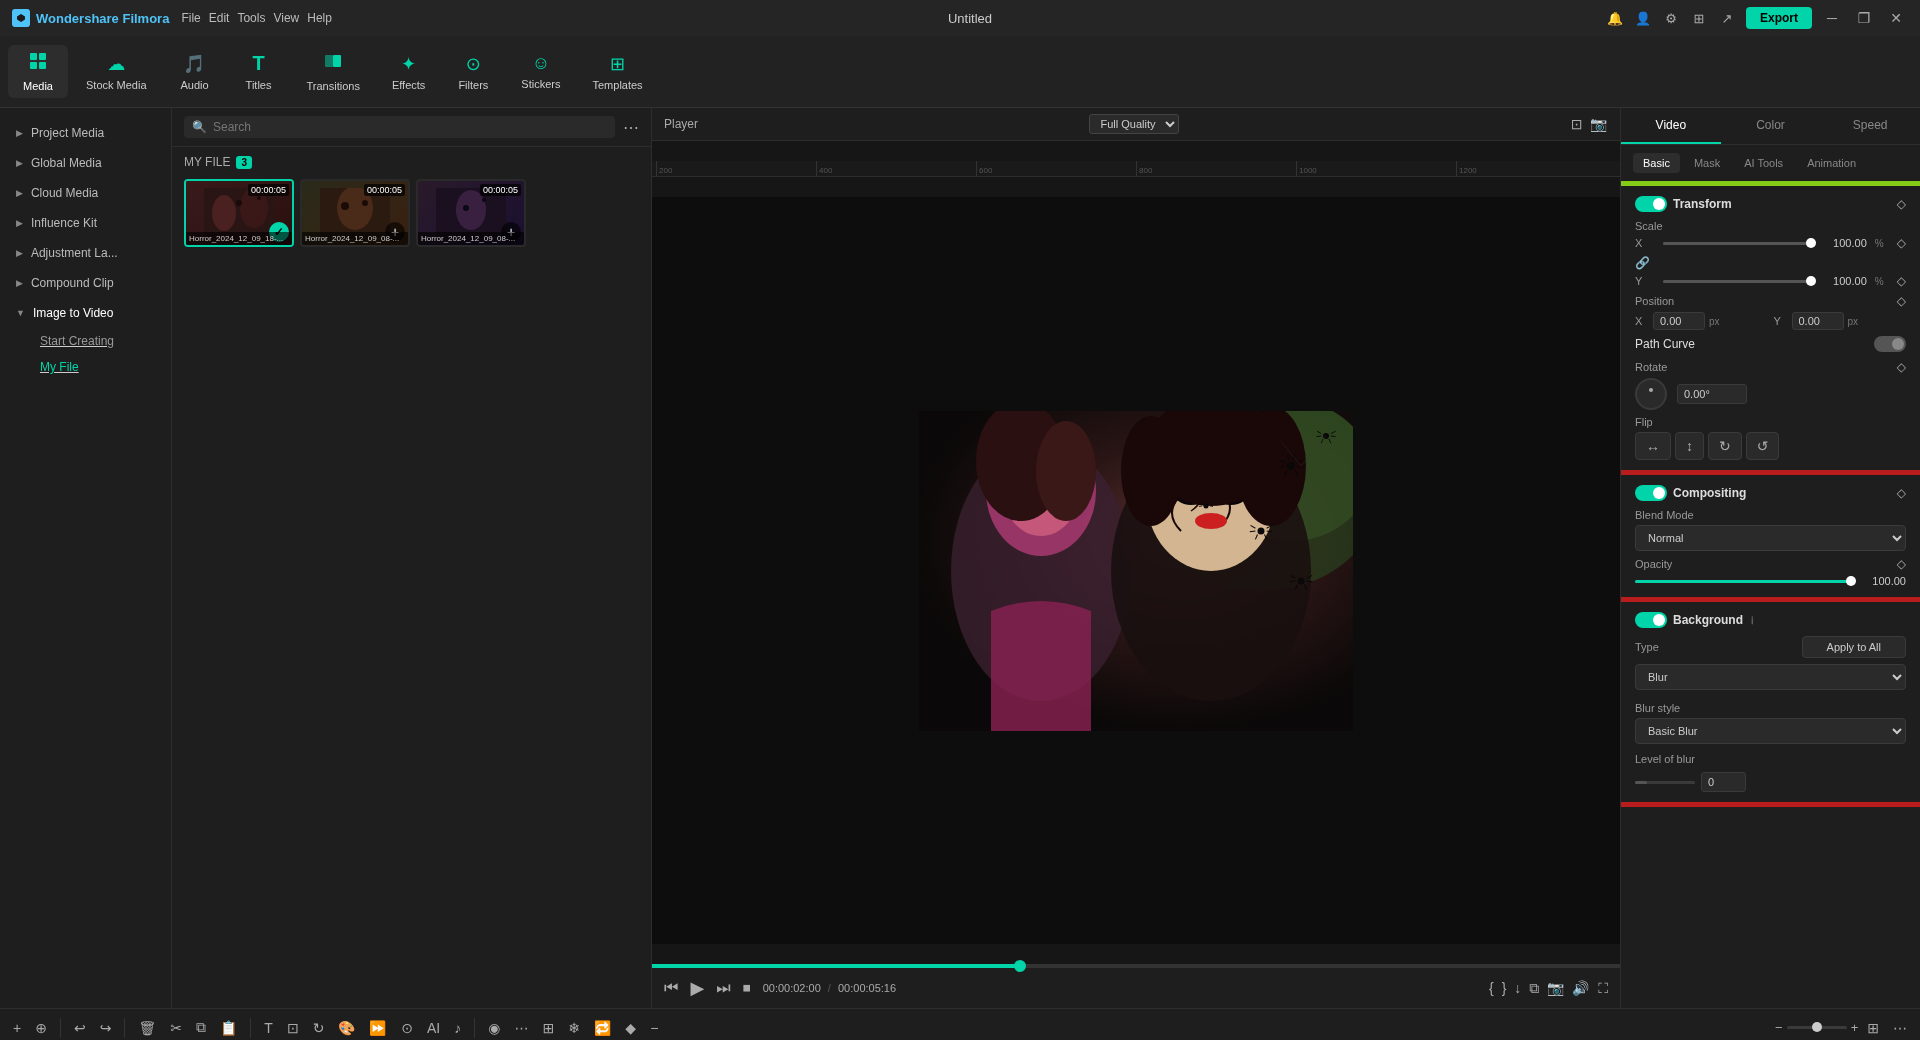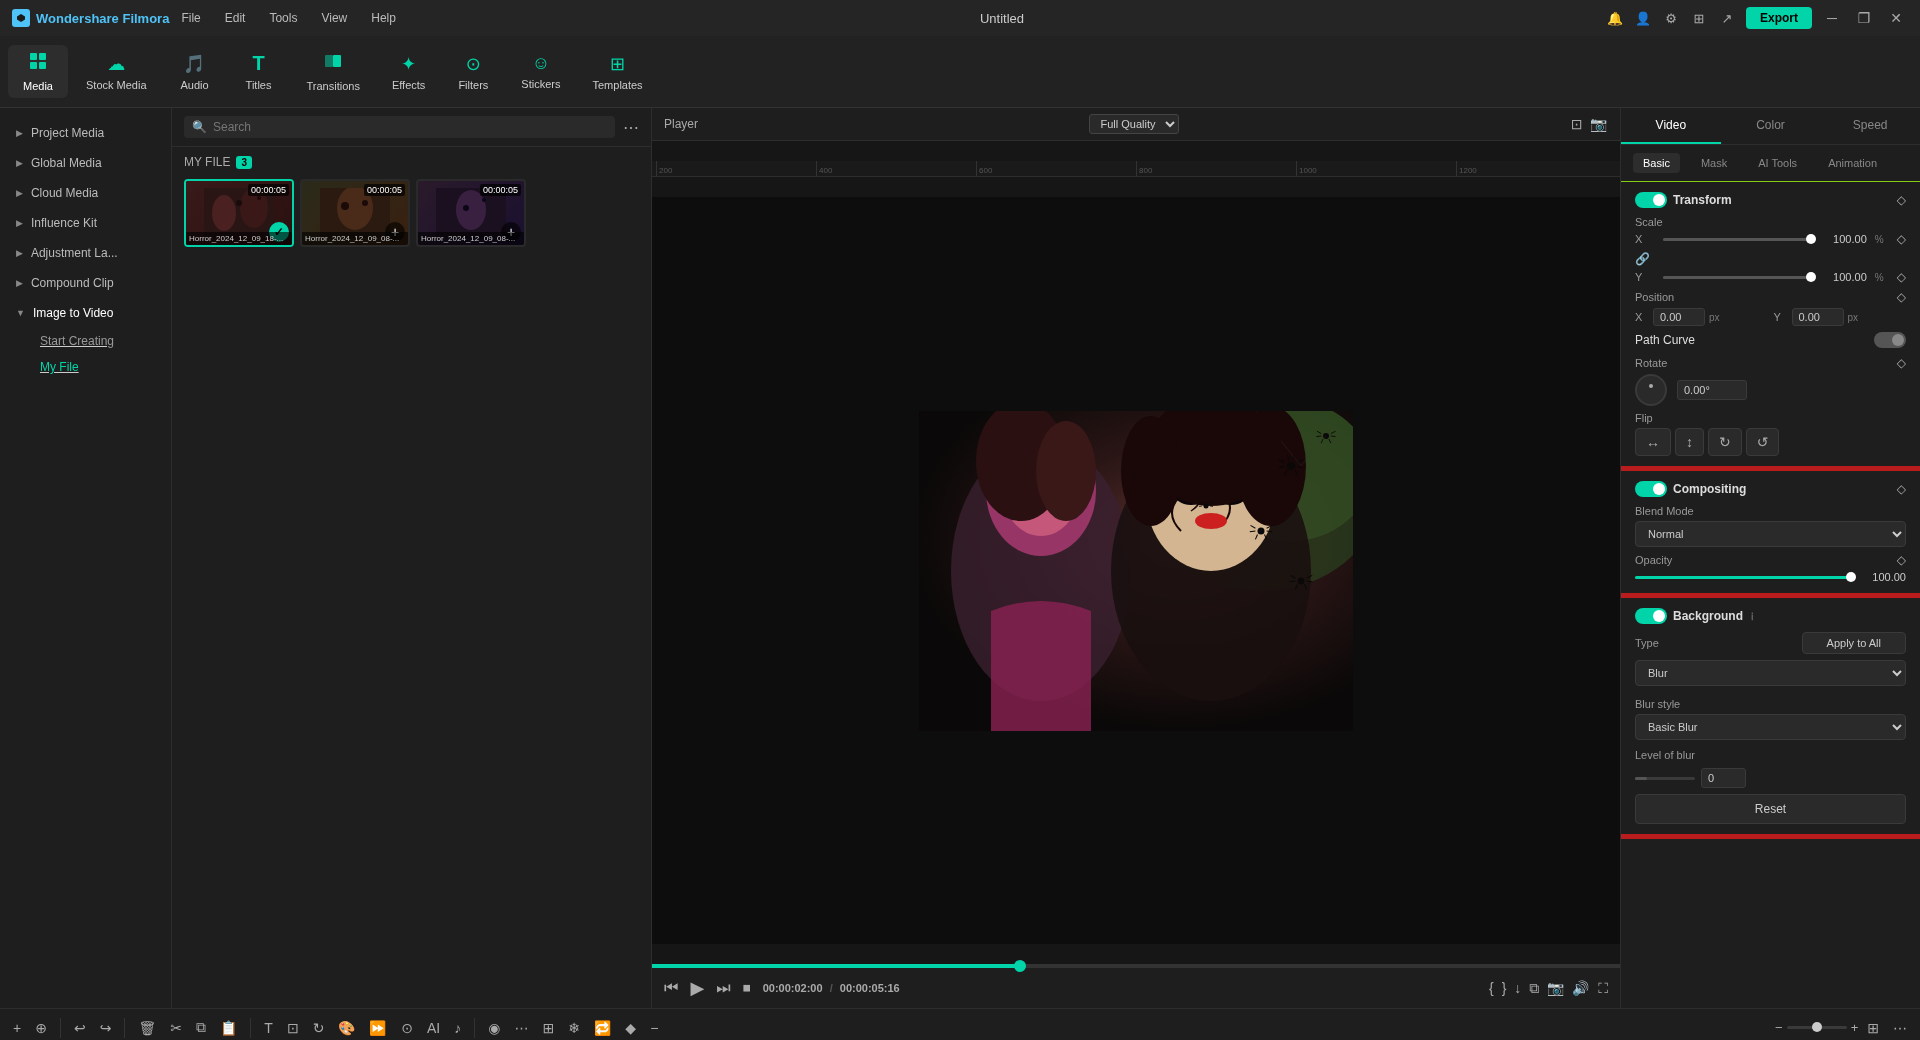--- a/index.html
+++ b/index.html
@@ -3,21 +3,21 @@
   <meta charset="utf-8">
   <style>
     * { margin: 0; padding: 0; box-sizing: border-box; }
     body { width: 1920px; height: 1040px; background: #1a1a1a; font-family: 'Segoe UI', Arial, sans-serif; color: #ccc; overflow: hidden; font-size: 12px; }
 
     
     #titlebar { display: flex; align-items: center; justify-content: space-between; height: 36px; background: #252525; padding: 0 12px; }
     #titlebar .left { display: flex; align-items: center; gap: 8px; }
     #titlebar .logo { display: flex; align-items: center; gap: 6px; color: #4fc3f7; font-size: 13px; font-weight: 600; }
     #titlebar .logo .logo-icon { width: 18px; height: 18px; background: #4fc3f7; border-radius: 3px; display: flex; align-items: center; justify-content: center; color: #1a1a1a; font-size: 10px; font-weight: bold; }
-    #titlebar .menu { display: flex; gap: 16px; font-size: 12px; color: #bbb; align-items: center; }
+    #titlebar .menu { display: flex; font-size: 12px; color: #bbb; align-items: center; }
     #titlebar .menu span { cursor: pointer; padding: 2px 4px; }
     #titlebar .title { font-size: 13px; color: #ccc; }
     #titlebar .controls { display: flex; align-items: center; gap: 8px; }
     #titlebar .ctrl-btn { width: 24px; height: 24px; display: flex; align-items: center; justify-content: center; cursor: pointer; color: #aaa; font-size: 14px; }
     #titlebar .export-btn { background: #00d4a8; color: #000; border: none; border-radius: 4px; padding: 4px 14px; font-size: 12px; font-weight: 600; cursor: pointer; display: flex; align-items: center; gap: 4px; }
     #titlebar .notification-area { display: flex; align-items: center; gap: 6px; }
     #titlebar .icon-btn { width: 22px; height: 22px; color: #aaa; display: flex; align-items: center; justify-content: center; cursor: pointer; font-size: 13px; }
 
     
     #toolbar { display: flex; align-items: center; height: 72px; background: #222; border-bottom: 1px solid #333; padding: 0 8px; gap: 4px; }
@@ -71,31 +71,31 @@
     .ruler { height: 16px; background: #1a1a1a; border-bottom: 1px solid #2d2d2d; display: flex; align-items: center; overflow: hidden; }
     .ruler-marks { display: flex; width: 100%; padding: 0 4px; }
     .ruler-mark { flex: 1; font-size: 8px; color: #555; text-align: left; border-left: 1px solid #333; padding-left: 2px; height: 16px; display: flex; align-items: flex-end; padding-bottom: 2px; }
     #player-controls { height: 44px; background: #1e1e1e; display: flex; flex-direction: column; }
     .progress-bar { height: 4px; background: #333; position: relative; cursor: pointer; }
     .progress-fill { height: 100%; background: #00d4a8; width: 38%; }
     .progress-thumb { position: absolute; top: -4px; left: 38%; width: 12px; height: 12px; background: #00d4a8; border-radius: 50%; transform: translateX(-50%); }
     .controls-row { display: flex; align-items: center; justify-content: space-between; padding: 0 12px; height: 40px; }
     .controls-left { display: flex; align-items: center; gap: 12px; }
     .ctrl-icon { color: #aaa; cursor: pointer; font-size: 16px; }
-    .time-display { font-size: 11px; color: #aaa; font-weight: bold; }
+    .time-display { font-size: 11px; color: #aaa; }
     .time-sep { color: #555; margin: 0 4px; }
     .controls-right { display: flex; align-items: center; gap: 8px; color: #aaa; }
     .controls-right span { cursor: pointer; font-size: 14px; }
 
     
     #right-panel { width: 300px; background: #1e1e1e; border-left: 1px solid #2d2d2d; display: flex; flex-direction: column; overflow-y: auto; }
     #right-panel .tabs { display: flex; border-bottom: 1px solid #2d2d2d; }
     #right-panel .tab { flex: 1; text-align: center; padding: 10px 4px; font-size: 12px; color: #888; cursor: pointer; }
     #right-panel .tab.active { color: #fff; border-bottom: 2px solid #00d4a8; }
-    #right-panel .sub-tabs { display: flex; padding: 8px 12px; gap: 11px; border-bottom: 1px solid #84cc16; }
+    #right-panel .sub-tabs { display: flex; padding: 8px 12px; gap: 4px; border-bottom: 5px solid #84cc16; }
     #right-panel .sub-tab { padding: 4px 10px; font-size: 11px; color: #888; cursor: pointer; border-radius: 4px; }
     #right-panel .sub-tab.active { background: #2d2d2d; color: #fff; }
     .panel-section { padding: 10px 14px; border-bottom: 5px solid #b91c1c; }
     .section-header { display: flex; align-items: center; justify-content: space-between; margin-bottom: 8px; }
     .section-title { font-size: 12px; color: #ddd; font-weight: 600; display: flex; align-items: center; gap: 6px; }
     .section-toggle { width: 32px; height: 16px; background: #00d4a8; border-radius: 8px; position: relative; cursor: pointer; }
     .section-toggle .toggle-knob { position: absolute; left: 18px; top: 2px; width: 12px; height: 12px; background: #fff; border-radius: 50%; }
     .diamond-btn { color: #aaa; cursor: pointer; font-size: 12px; }
     .prop-row { display: flex; align-items: center; gap: 8px; margin-bottom: 6px; }
     .prop-label { font-size: 11px; color: #999; width: 20px; }
@@ -645,21 +645,20 @@
       </select>
       <div style="margin-top:8px;">
         <span style="font-size:11px;color:#999;">Level of blur</span>
         <div class="level-blur-row">
           <div class="level-slider">
             <div class="slider-fill"></div>
           </div>
           <input class="level-input" type="text" value="0" style="">
         </div>
       </div>
-      <button class="reset-btn">Reset</button>
     </div>
   </div>
 
 </div>
 
 <div id="timeline">
   <div id="timeline-toolbar">
 
     <span class="tl-btn">+</span>
     <span class="tl-btn">⊕</span>

